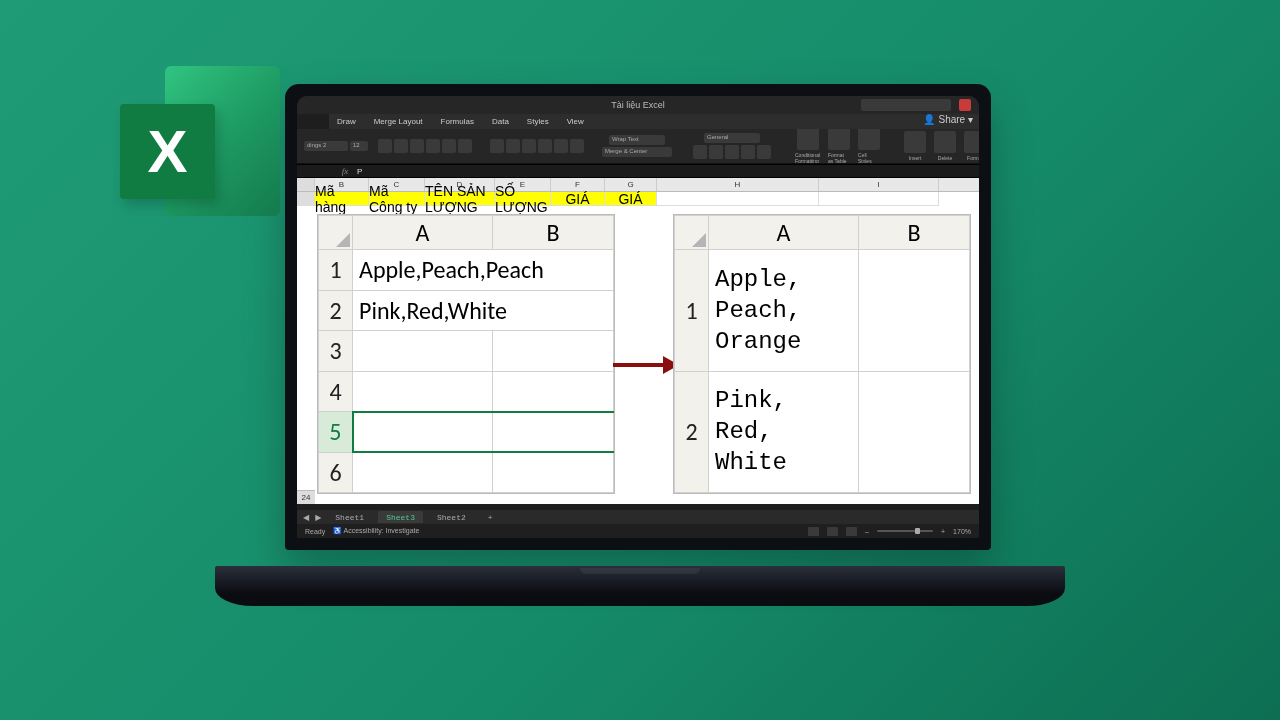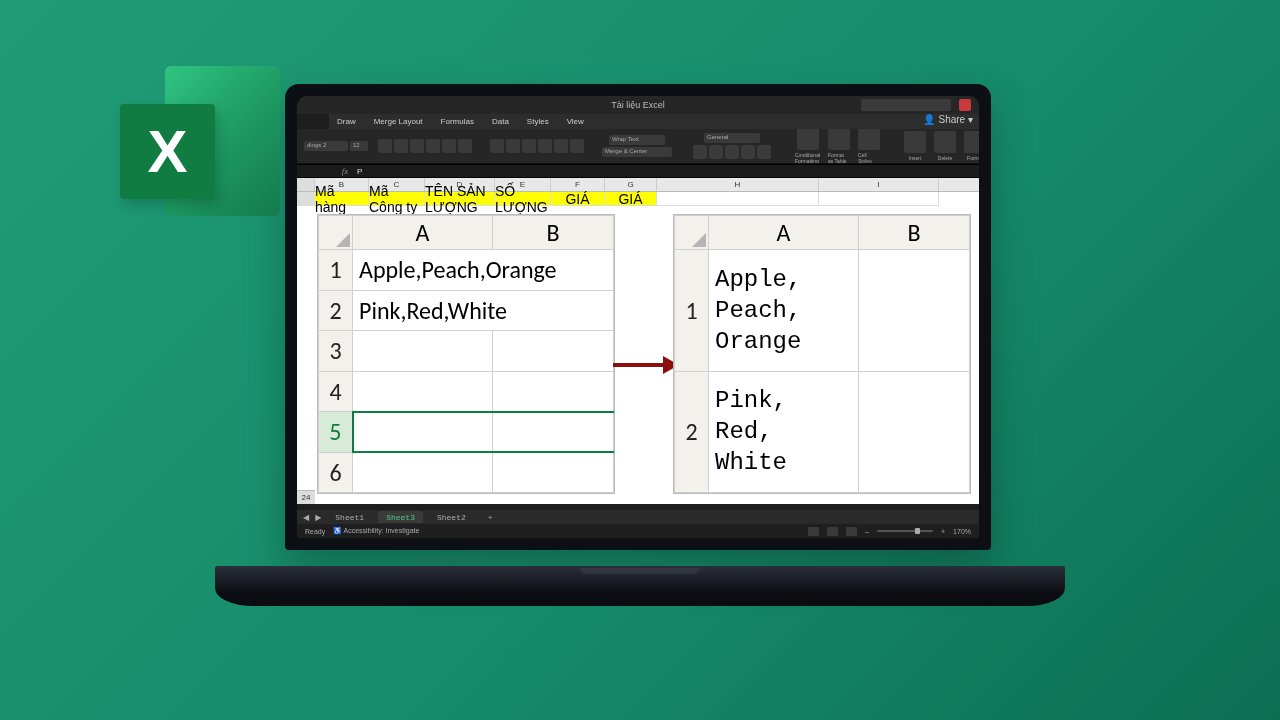--- a/index.html
+++ b/index.html
@@ -272,21 +272,21 @@
         <div class="overlay">
           <table class="tbl">
             <tbody>
                 <tr class="hrow">
               <td class="corner"></td>
               <td style="width:140px">A</td>
               <td>B</td>
             </tr>
             <tr>
                   <td class="rnum">1</td>
-                <td colspan="2">Apple,Peach,Orange</td>
+                <td colspan="2">Apple,Peach,Peach</td>
                 </tr>
             <tr>
                   <td class="rnum">2</td>
                 <td colspan="2">Pink,Red,White</td>
                 </tr>
             <tr>
                   <td class="rnum">3</td>
                   <td></td>
                   <td></td>
                 </tr>

